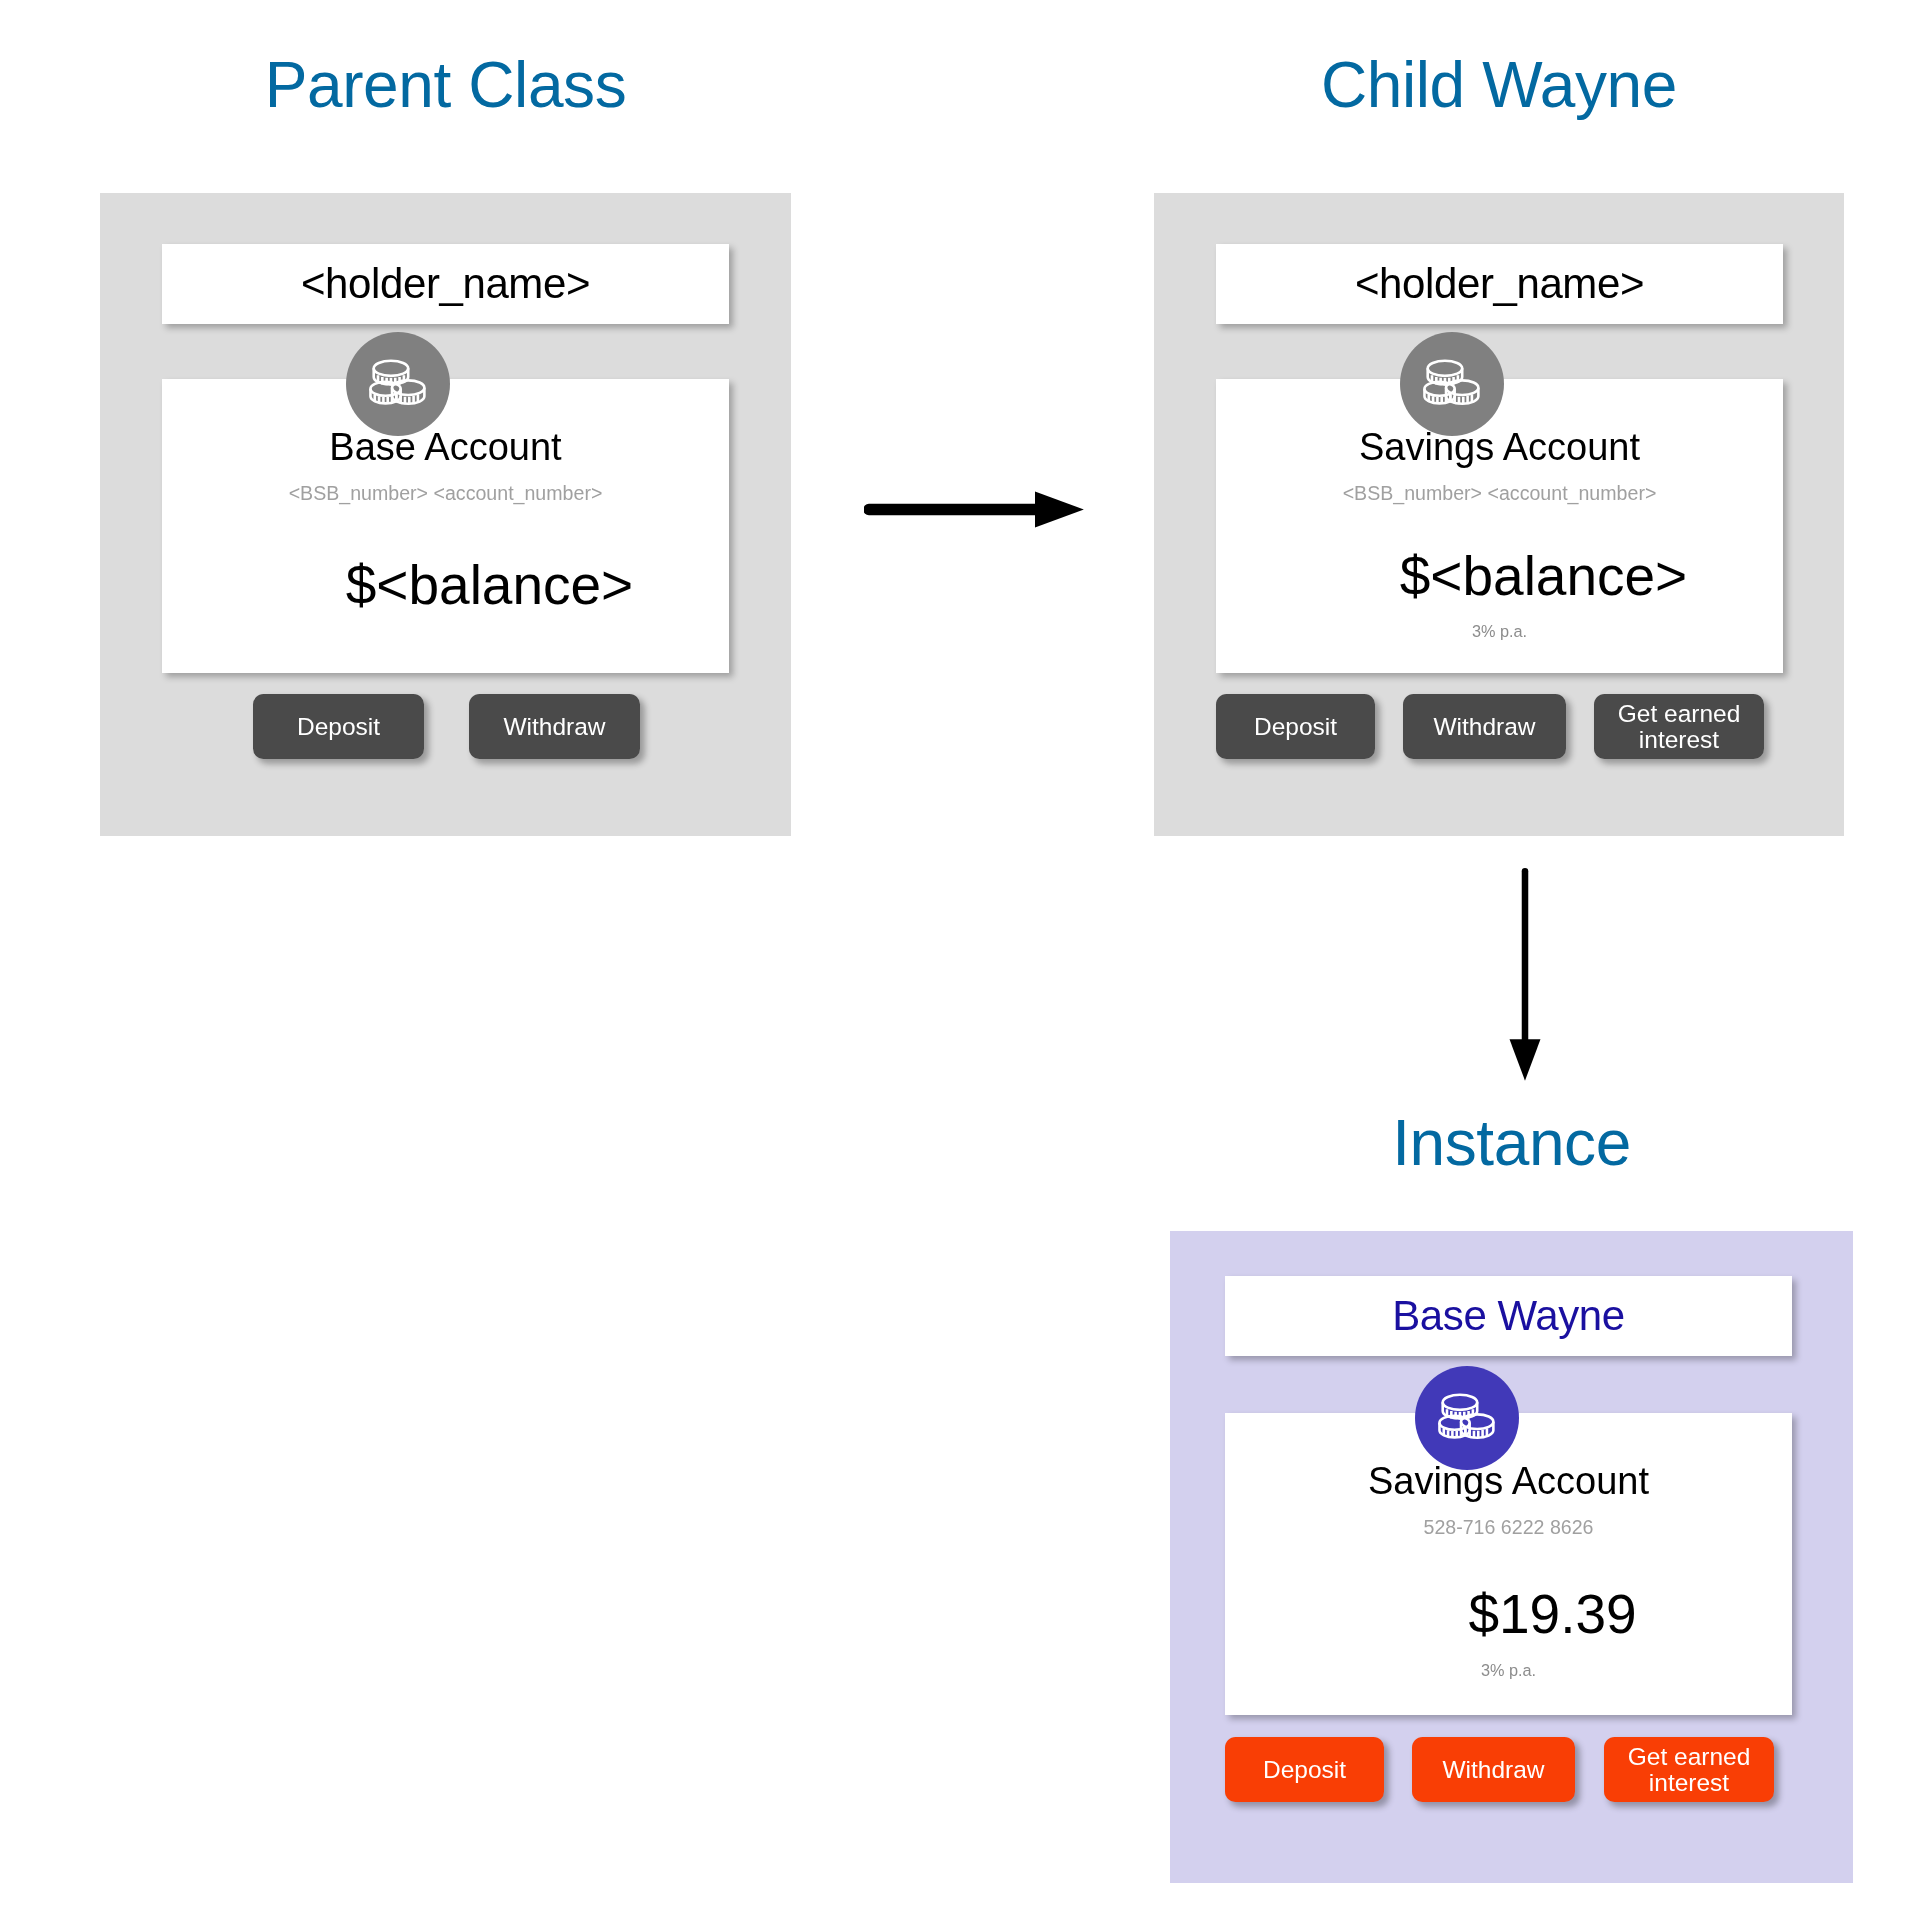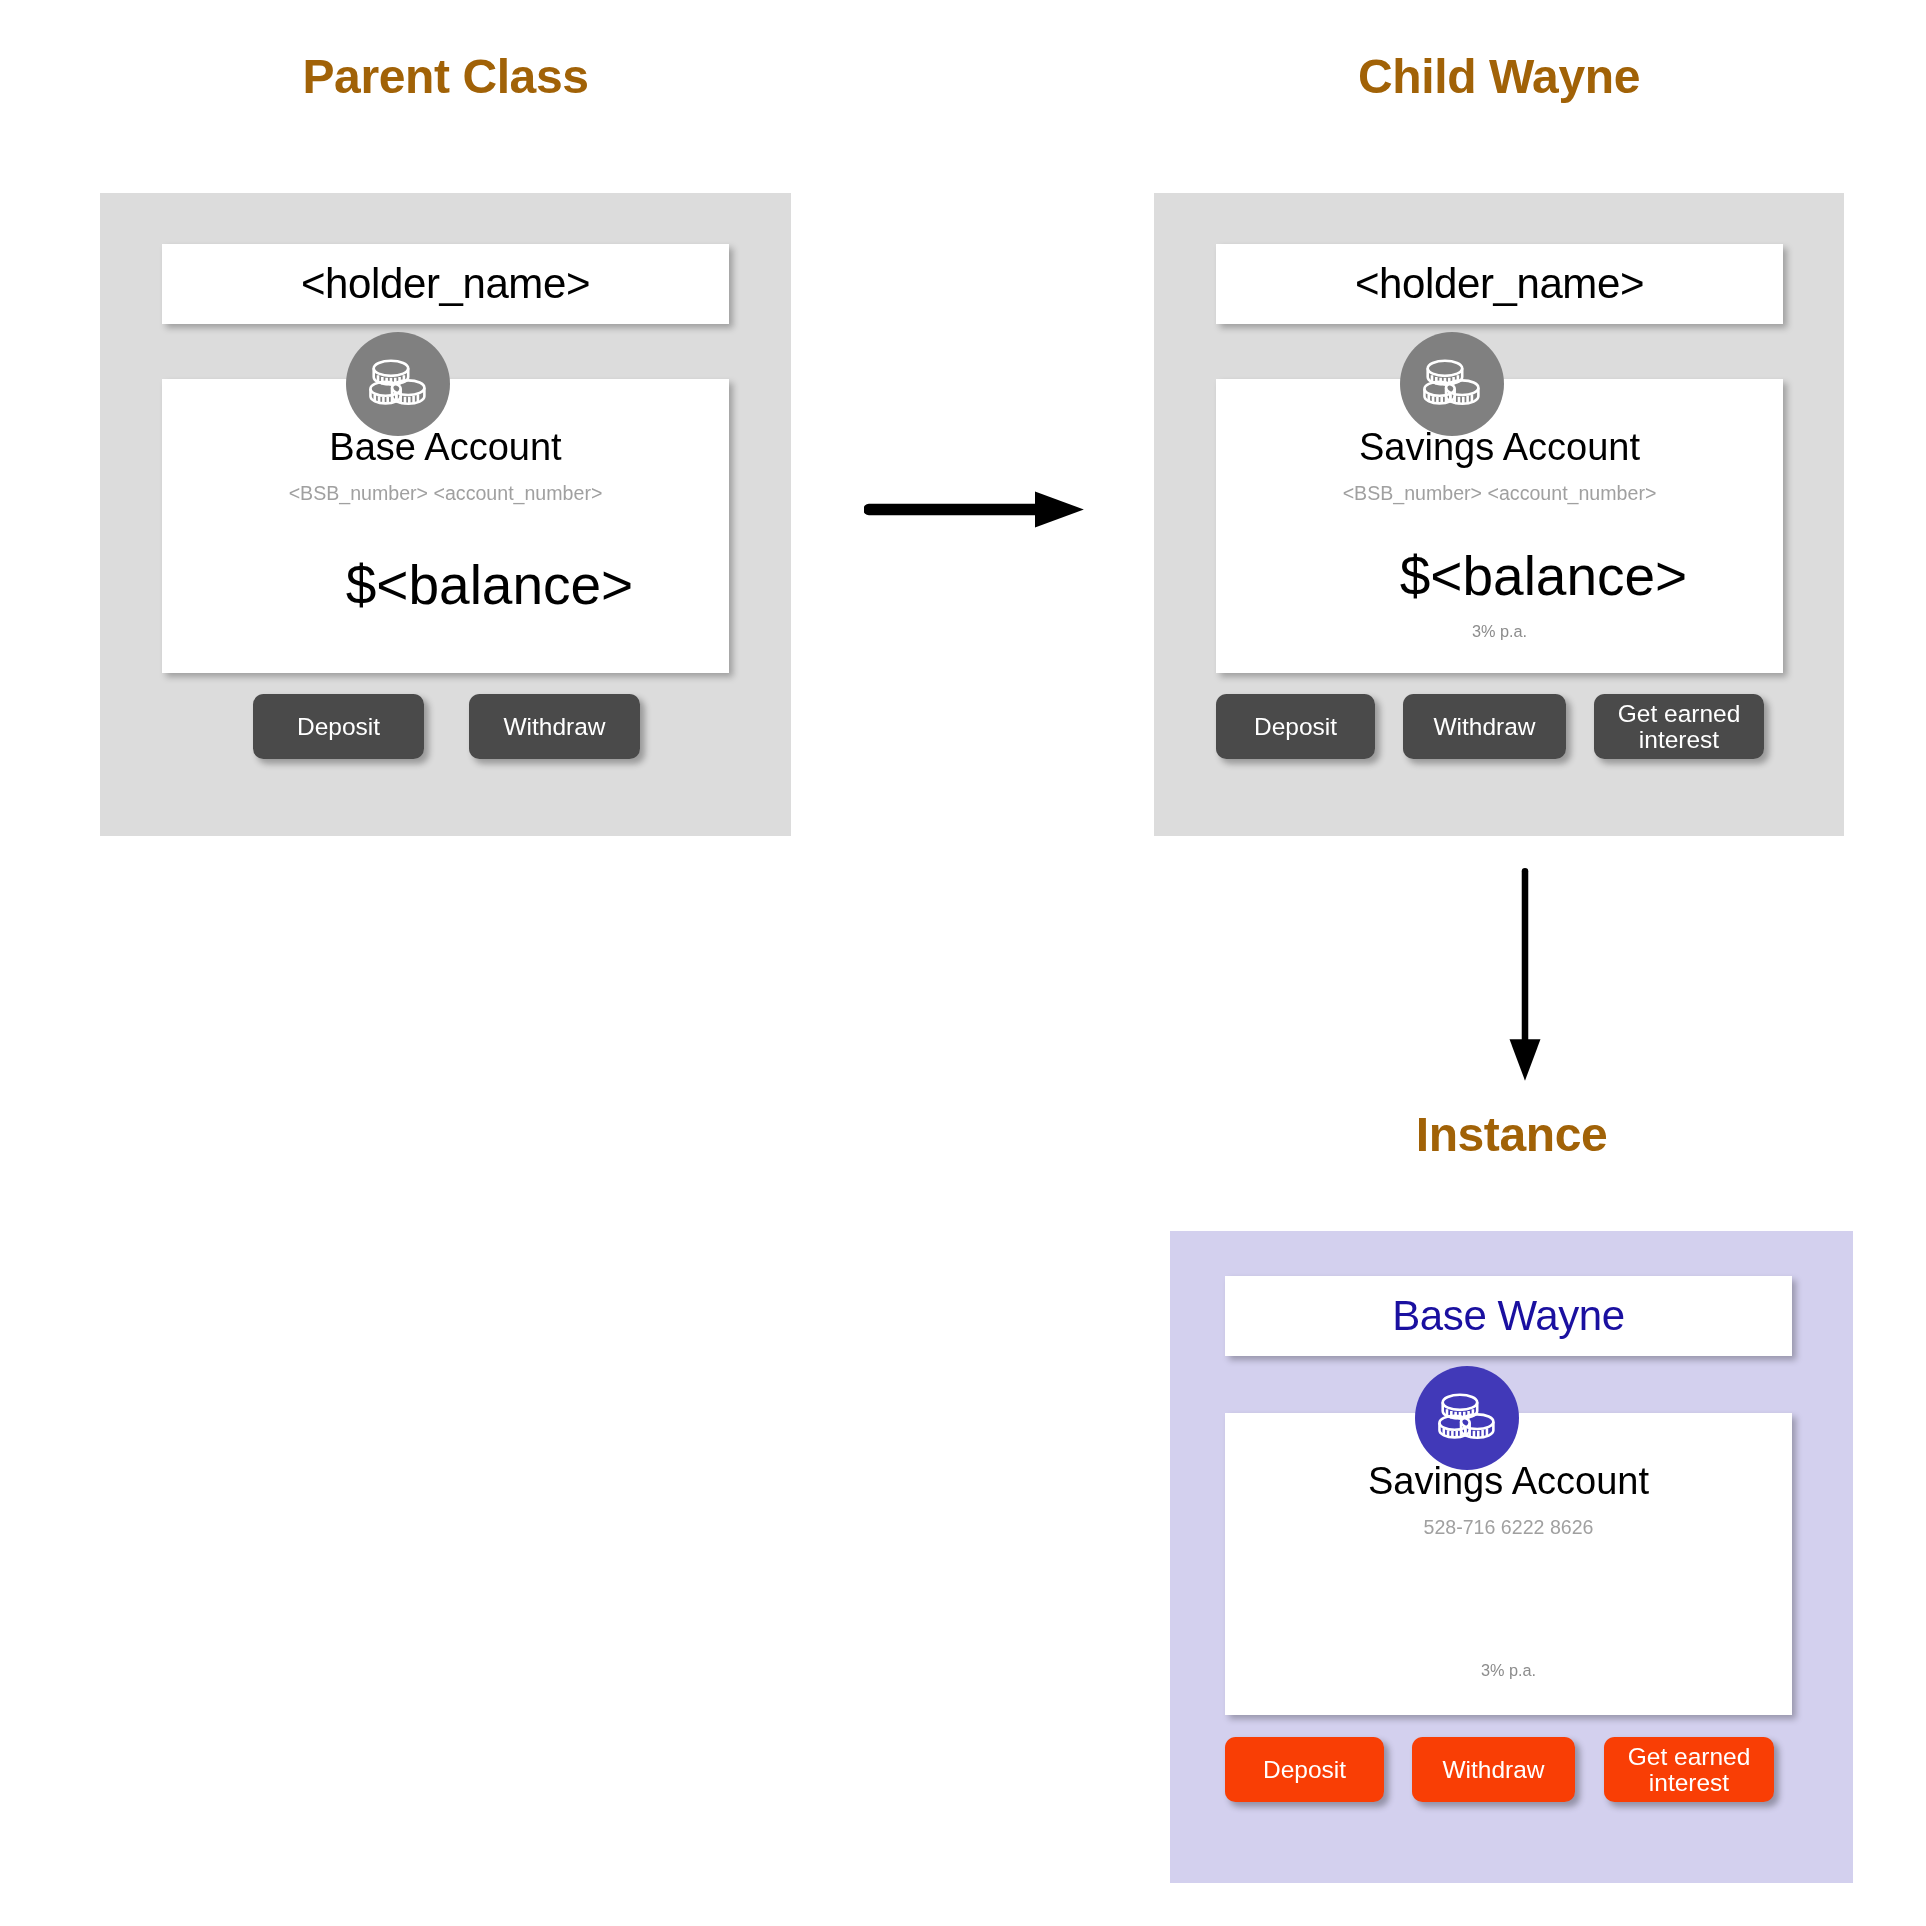--- a/index.html
+++ b/index.html
@@ -1,19 +1,19 @@
 <!DOCTYPE html>
 <html style="font-size:6.5px"><head>
 <meta charset="utf-8">
 <style>
   html,body{margin:0;padding:0;background:#ffffff;}
   body{width:1926px;height:1926px;position:relative;overflow:hidden;
        font-family:"Liberation Sans","DejaVu Sans",sans-serif;}
 
-  .heading{position:absolute;font-size:48px;font-weight:700;color:#a16207;
+  .heading{position:absolute;font-size:64px;font-weight:400;color:#0369a1;
            white-space:nowrap;letter-spacing:-0.4px;line-height:1;}
   #heading-parent{left:100px;top:53px;width:691px;text-align:center;}
   #heading-child{left:1154px;top:53px;width:690px;text-align:center;}
   #heading-instance{left:1170px;top:1111px;width:683px;text-align:center;}
 
   .panel{position:absolute;}
   .panel-class{background:#dcdcdc;}
   .panel-instance{background:#d3d0ee;}
 
   #panel-parent{left:100px;top:193px;width:691px;height:643px;}
@@ -167,20 +167,21 @@
         <ellipse cx="41" cy="35" rx="15" ry="6.8"></ellipse>
         <path d="M26 35v8c0 3.8 6.7 6.8 15 6.8s15-3 15-6.8v-8"></path>
         <path d="M30 41v7M34 42.6v7M38 43.3v7M42 43.3v7M46 42.6v7M50 41v7"></path>
       </g>
     </svg>
   </div>
 
   <div class="acct-card" style="left:55px;top:182px;width:567px;height:302px;">
     <div class="acct-title" style="top:49px;">Savings Account</div>
     <div class="acct-num" style="top:105px;">528-716 6222 8626</div>
+    <div class="acct-balance" style="top:174px;">$19.39</div>
     <div class="acct-rate" style="top:249px;">3% p.a.</div>
   </div>
 
   <div class="btn btn-orange" style="left:55px;top:506px;width:159px;height:65px;">
     <span>Deposit</span>
   </div>
   <div class="btn btn-orange" style="left:242px;top:506px;width:163px;height:65px;">
     <span>Withdraw</span>
   </div>
   <div class="btn btn-orange" style="left:434px;top:506px;width:170px;height:65px;">

